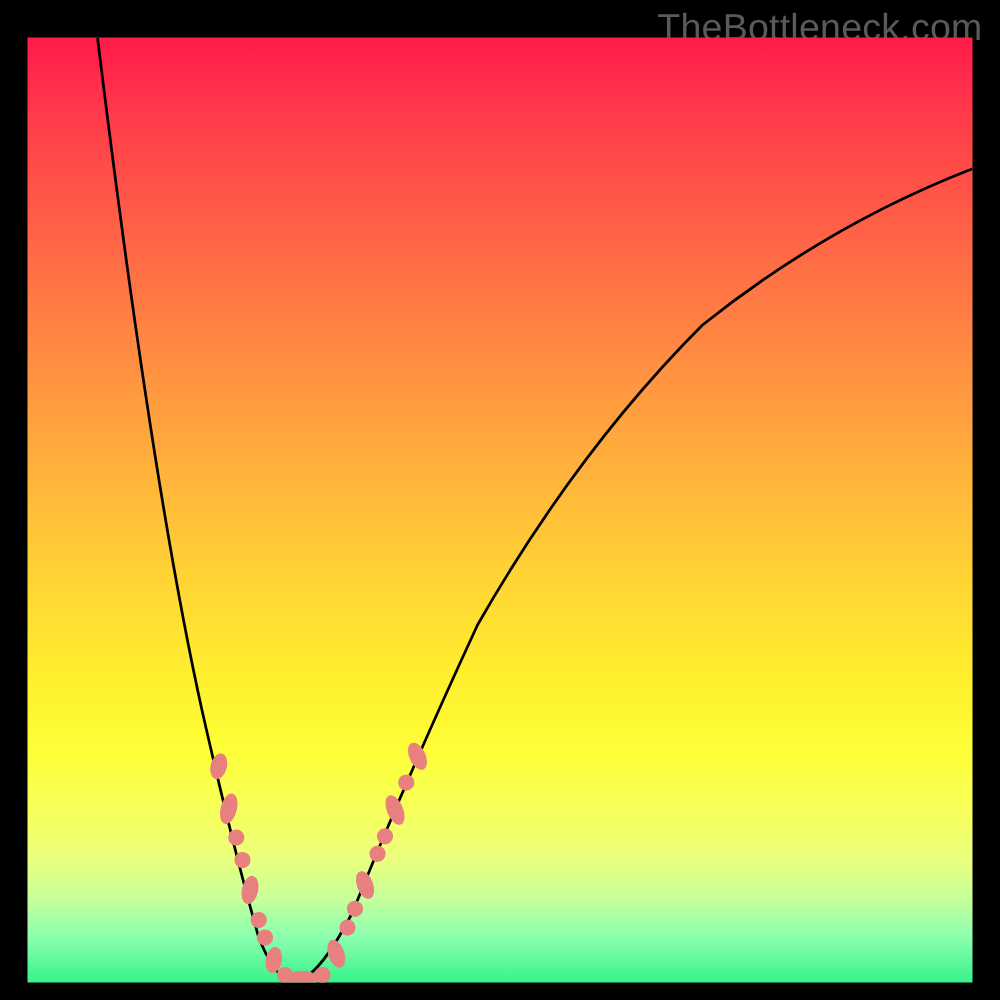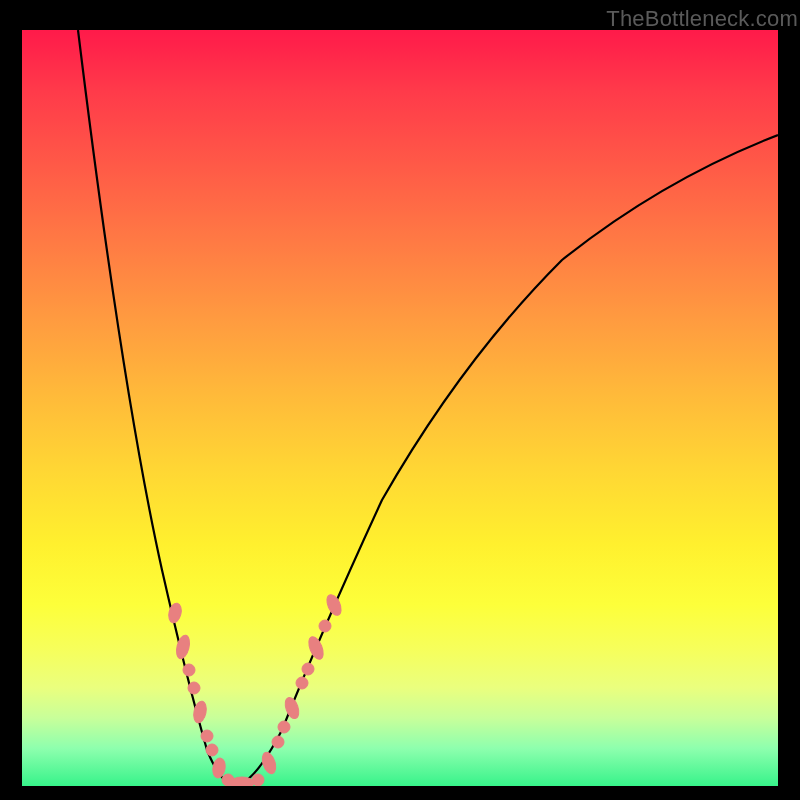--- a/index.html
+++ b/index.html
@@ -6,23 +6,23 @@
     html, body { width: 800px; height: 800px; overflow: hidden; }
     .outer {
       width: 800px;
       height: 800px;
       background: #000;
       position: relative;
     }
     .watermark {
       position: absolute;
       top: 6px;
-      right: 2px;
+      right: 14px;
       font-family: Arial, sans-serif;
-      font-size: 22px;
+      font-size: 30px;
       color: #5a5a5a;
       font-weight: 500;
       letter-spacing: 0.2px;
     }
     .plot {
       position: absolute;
       left: 22px;
       top: 30px;
       width: 756px;
       height: 756px;

